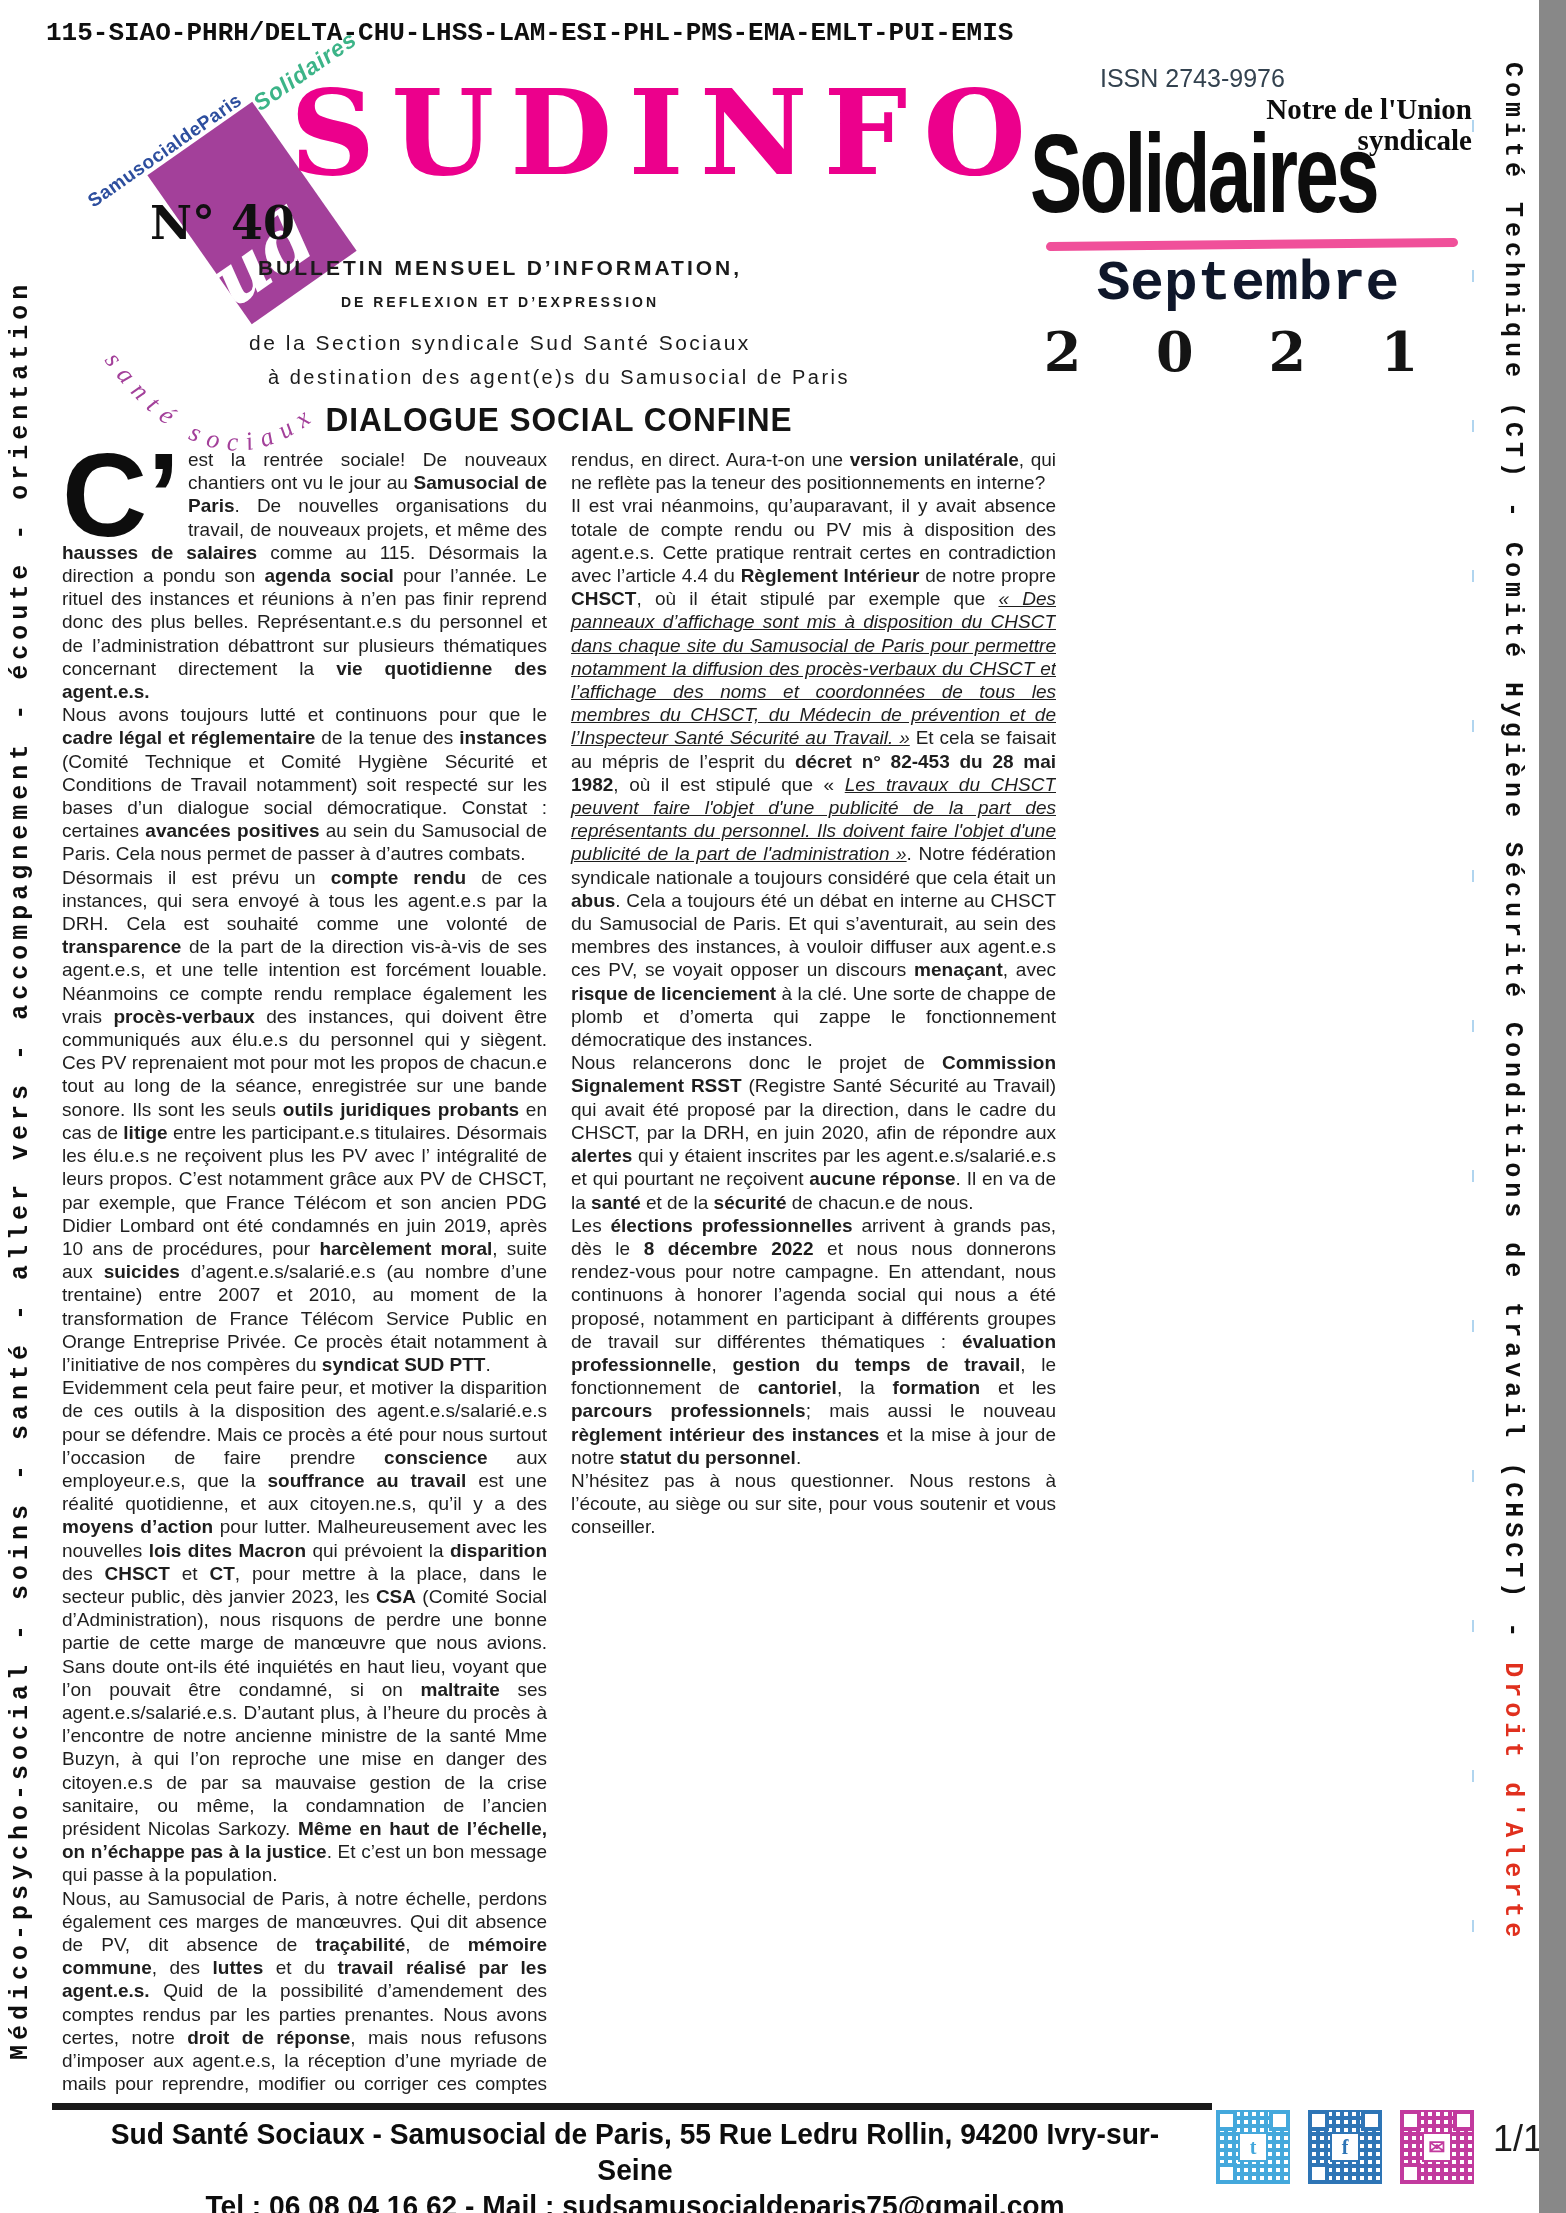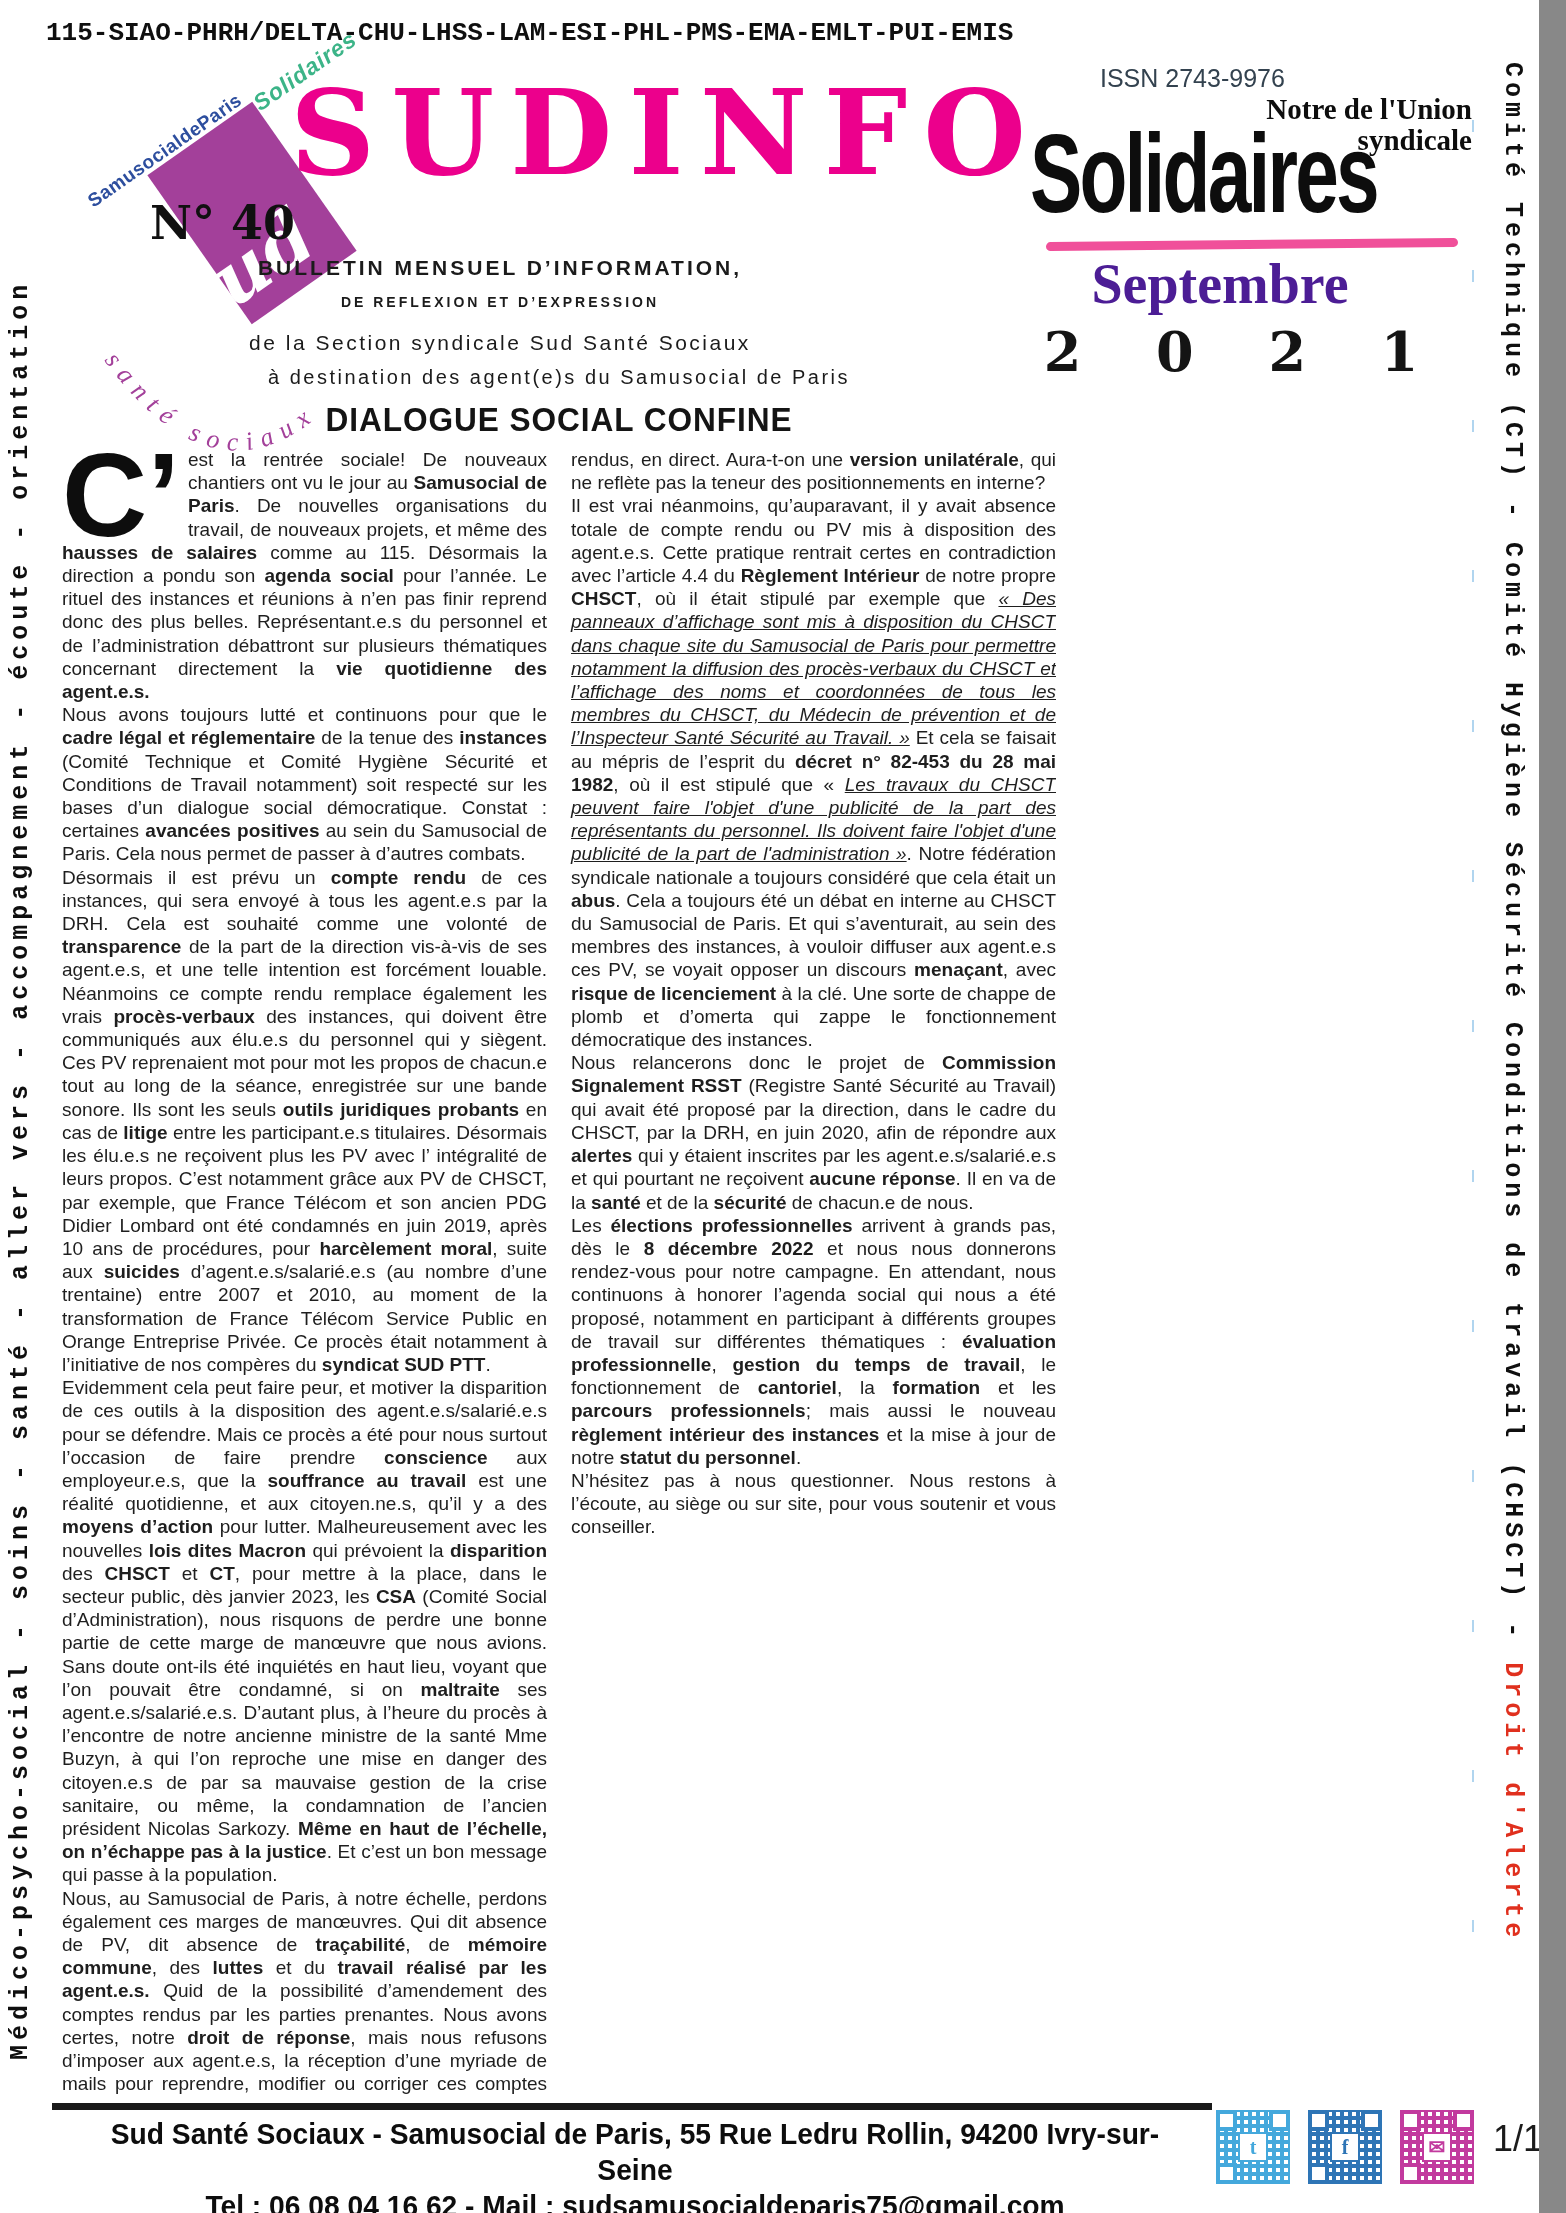--- a/index.html
+++ b/index.html
@@ -55,22 +55,22 @@
   
   .issn{position:absolute;left:1100px;top:64px;width:372px;
     font-size:25px;color:#33424f;}
   .membre{position:absolute;left:1000px;top:94px;width:472px;text-align:right;
     font-family:"Liberation Serif",serif;font-weight:700;font-size:29px;line-height:31px;color:#0d0d0d;}
   .solidaires-big{position:absolute;left:1030px;top:118px;
     font-weight:700;font-size:112px;line-height:1;letter-spacing:-4px;color:#0d0d0d;
     transform:scaleX(.7);transform-origin:left top;white-space:nowrap;}
   .swoosh{position:absolute;left:1046px;top:240px;width:412px;height:9px;
     background:#f0509a;border-radius:5px;transform:rotate(-.6deg);}
-  .month{position:absolute;left:1010px;top:252px;width:420px;text-align:center;
-    font-family:Liberation Serif, serif;font-weight:700;font-size:56px;color:#4c1d95;}
+  .month{position:absolute;left:1038px;top:252px;width:420px;text-align:center;
+    font-family:Liberation Mono, monospace;font-weight:700;font-size:56px;color:#0f172a;}
   .year{position:absolute;left:1035px;top:320px;width:420px;text-align:center;
     font-family:"DejaVu Serif",serif;font-weight:700;font-size:54px;letter-spacing:28px;color:#141414;}
 
   
   .headline{position:absolute;left:62px;top:400px;width:994px;text-align:center;
     font-weight:700;font-size:34px;letter-spacing:1px;color:#141414;
     transform:scaleX(.93);transform-origin:center;white-space:nowrap;}
 
   
   .article{position:absolute;left:62px;top:448px;width:994px;height:1652px;

